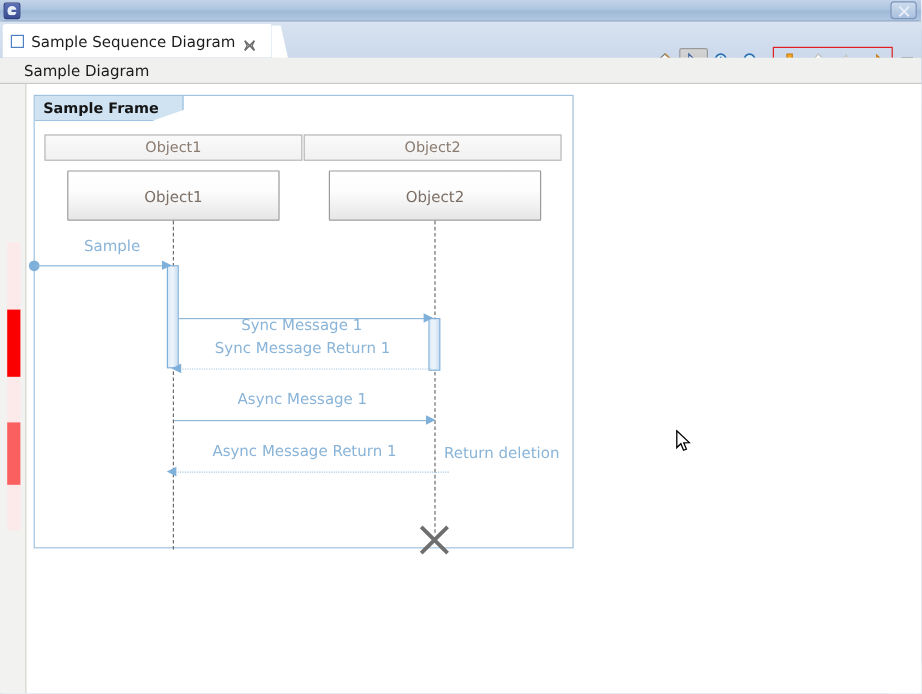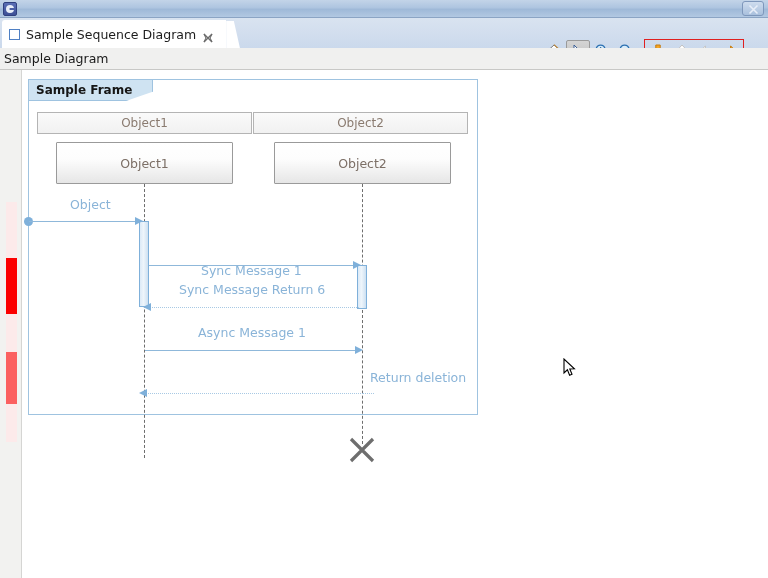--- a/index.html
+++ b/index.html
@@ -150,21 +150,21 @@
   
   .namerow {
     position: absolute;
     left: 0; top: 48px;
     width: 768px; height: 22px;
     background: #f0f0ef;
     border-bottom: 1px solid #c8c8c6;
     box-sizing: border-box;
     display: flex;
     align-items: center;
-    padding-left: 4px;
+    padding-left: 20px;
   }
   .namerow-label {
     font-size: 12.5px;
     color: #1a1a1a;
   }
 
   
   .canvas-wrap {
     position: absolute;
     left: 0; top: 70px;
@@ -200,21 +200,21 @@
     left: 23px; top: 0;
     width: 745px; height: 508px;
     background: #ffffff;
     overflow: hidden;
   }
 
   
   .frame {
     position: absolute;
     left: 5px; top: 9px;
-    width: 450px; height: 336px;
+    width: 450px; height: 378px;
     border: 1px solid #9fc3e0;
     background: #ffffff;
     box-sizing: border-box;
   }
   .frame-tag {
     position: absolute;
     left: 0; top: 0;
     height: 21px;
     padding: 0 20px 0 7px;
     background: #cfe3f2;
@@ -455,36 +455,37 @@
 
         <div class="lifeline" style="left:115px; top:104px; height:274px;"></div>
         <div class="lifeline" style="left:333px; top:104px; height:260px;"></div>
 
         <div class="act" style="left:110px; top:141px; height:86px;"></div>
         <div class="act" style="left:328px; top:185px; height:44px;"></div>
 
         <div class="start-dot" style="left:-5px; top:137px;"></div>
         <div class="msg-line" style="left:0px; top:141px; width:113px;"></div>
         <div class="arrow-head arrow-right" style="left:106px; top:137px;"></div>
-        <div class="msg-label" style="left:41px; top:117px;">Object</div>
+        <div class="msg-label" style="left:41px; top:117px;">Sample</div>
 
         <div class="msg-line" style="left:120px; top:185px; width:208px;"></div>
         <div class="arrow-head arrow-right" style="left:324px; top:181px;"></div>
         <div class="msg-label" style="left:172px; top:160px;margin-top:23px;">Sync Message 1</div>
 
         <div class="msg-line dotted" style="left:120px; top:227px; width:210px;"></div>
         <div class="arrow-head arrow-left" style="left:114px; top:223px;"></div>
-        <div class="msg-label" style="left:150px; top:202px;">Sync Message Return 6</div>
+        <div class="msg-label" style="left:150px; top:202px;">Sync Message Return 1</div>
 
         <div class="msg-line" style="left:116px; top:270px; width:214px;"></div>
         <div class="arrow-head arrow-right" style="left:326px; top:266px;"></div>
         <div class="msg-label" style="left:169px; top:245px;text-align:center;">Async Message 1</div>
 
         <div class="msg-line dotted" style="left:116px; top:313px; width:216px;"></div>
         <div class="arrow-head arrow-left" style="left:110px; top:309px;"></div>
+        <div class="msg-label" style="left:148px; top:288px;">Async Message Return 1</div>
 
         <div class="msg-line dotted" style="left:333px; top:313px; width:12px;"></div>
         <div class="msg-label" style="left:341px; top:290px;">Return deletion</div>
 
         <div class="destroy-x" style="left:318px; top:355px;">
           <svg width="30" height="30" viewBox="0 0 30 30">
             <path d="M4 4 L26 26 M26 4 L4 26" stroke="#6e6e6e" stroke-width="3.2" fill="none" stroke-linecap="butt"></path>
           </svg>
         </div>
 

